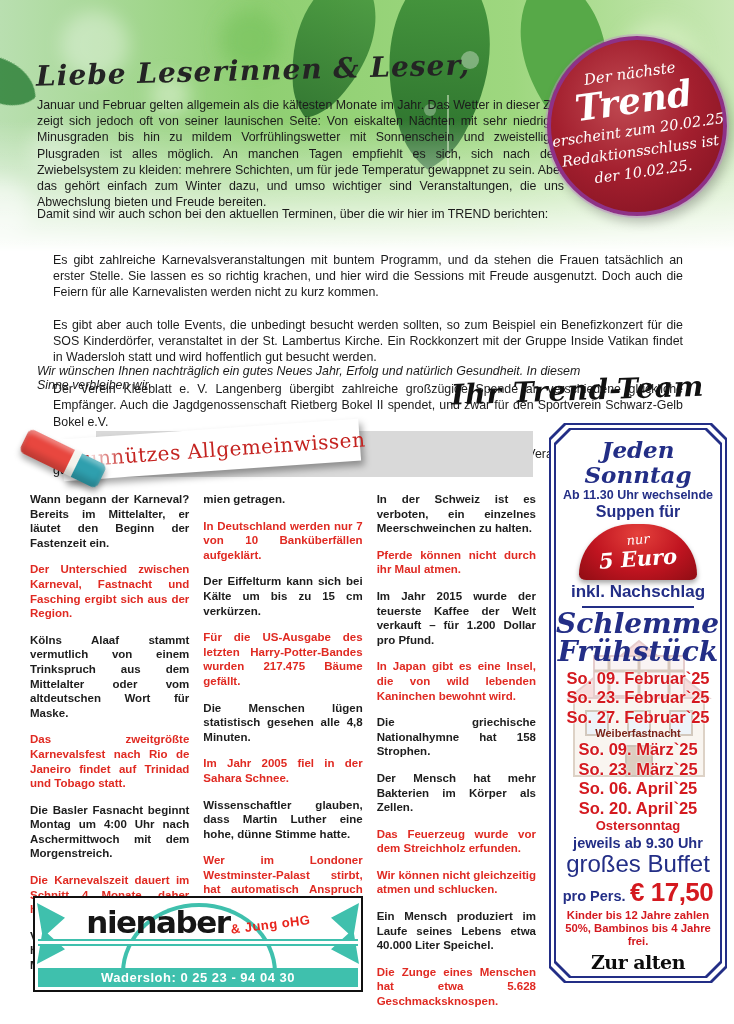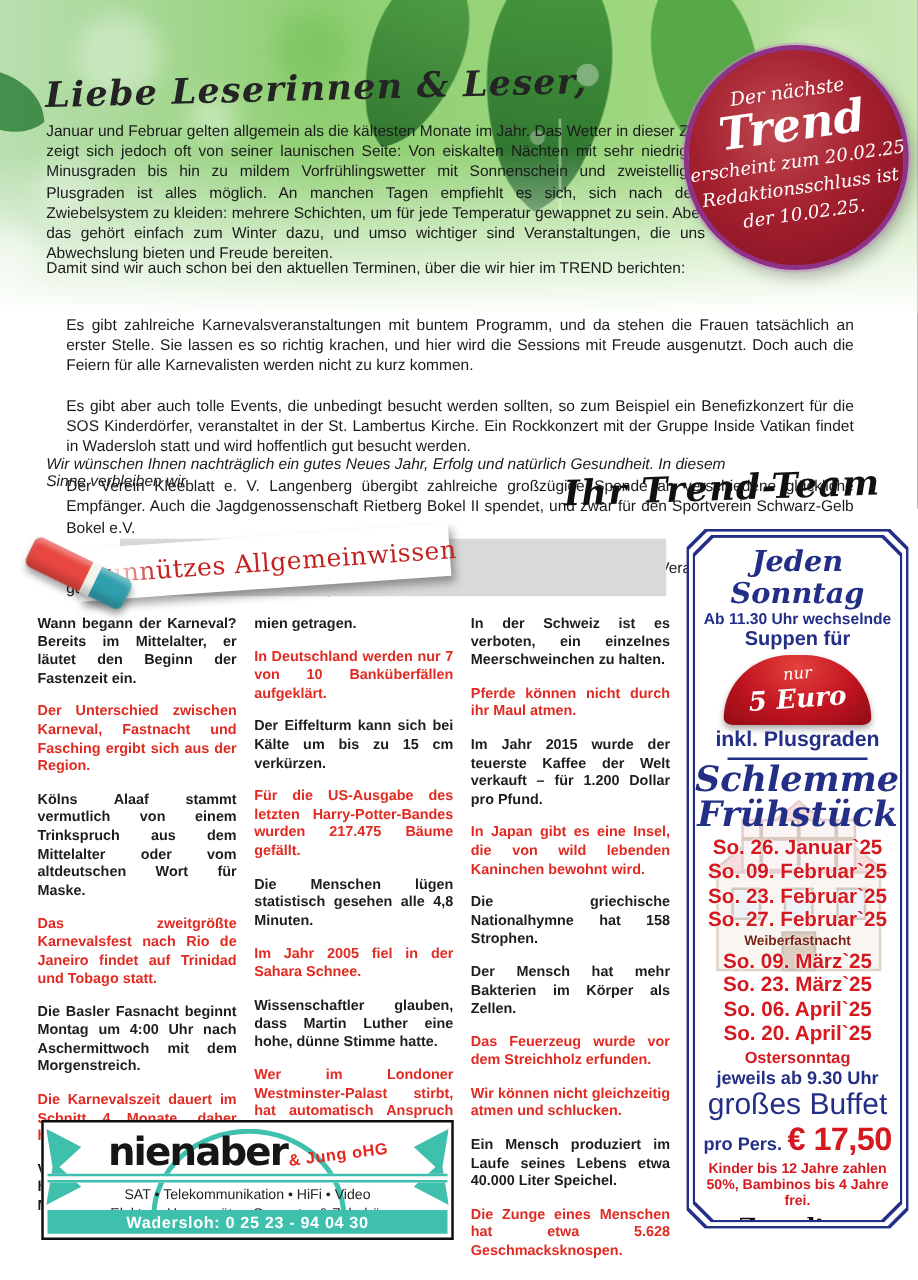--- a/index.html
+++ b/index.html
@@ -254,24 +254,20 @@
   </div>
 
   <div class="nienaber">
     <div class="nb-wing left"></div>
     <div class="nb-wing right"></div>
     <div class="nb-arc"></div>
     <div class="nb-rule"></div>
     <div class="nb-brandrow">
       <span class="nb-brand">nienaber</span><span class="nb-suffix">&amp; Jung oHG</span>
     </div>
-    <div class="nb-services">
-      <div>SAT • Telekommunikation • HiFi • Video</div>
-      <div>Elektro • Hausgeräte • Computer &amp; Zubehör</div>
-    </div>
     <div class="nb-bar">Wadersloh: 0 25 23 - 94 04 30</div>
   </div>
 
   <div class="sidebar">
     <div class="sb-a bevel">
       <div class="sb-b bevel">
         <div class="sb-c bevel">
           <div class="sb-d bevel">
             <svg class="sb-house" viewBox="0 0 150 160">
               <rect x="10" y="70" width="130" height="80" fill="#efe3d2" stroke="#9a7a55" stroke-width="2"></rect>
@@ -287,27 +283,26 @@
               <rect x="62" y="120" width="26" height="30" fill="#9a6a42" stroke="#6a4a2a" stroke-width="2"></rect>
             </svg>
             <div class="sb-content">
               <div class="sb-title">Jeden Sonntag</div>
               <div class="sb-sub">Ab 11.30 Uhr wechselnde</div>
               <div class="sb-soup">Suppen für</div>
               <div class="dome">
                 <div class="dome-small">nur</div>
                 <div class="dome-big">5 Euro</div>
               </div>
-              <div class="sb-nachschlag">inkl. Plusgraden</div>
+              <div class="sb-nachschlag">inkl. Nachschlag</div>
               <div class="sb-div"></div>
               <div class="sb-brunch">Schlemmer</div>
               <div class="sb-brunch">Frühstück</div>
               <div class="sb-dates">
 
-              <div class="date">So. 26. Januar`25</div>
                   <div class="date">So. 09. Februar`25</div>
                   <div class="date">So. 23. Februar`25</div>
                   <div class="date">So. 27. Februar`25</div>
                   <div class="note-dark">Weiberfastnacht</div>
                   <div class="date">So. 09. März`25</div>
                   <div class="date">So. 23. März`25</div>
                   <div class="date">So. 06. April`25</div>
                   <div class="date">So. 20. April`25</div>
                   <div class="note-red">Ostersonntag</div>
                 </div>

